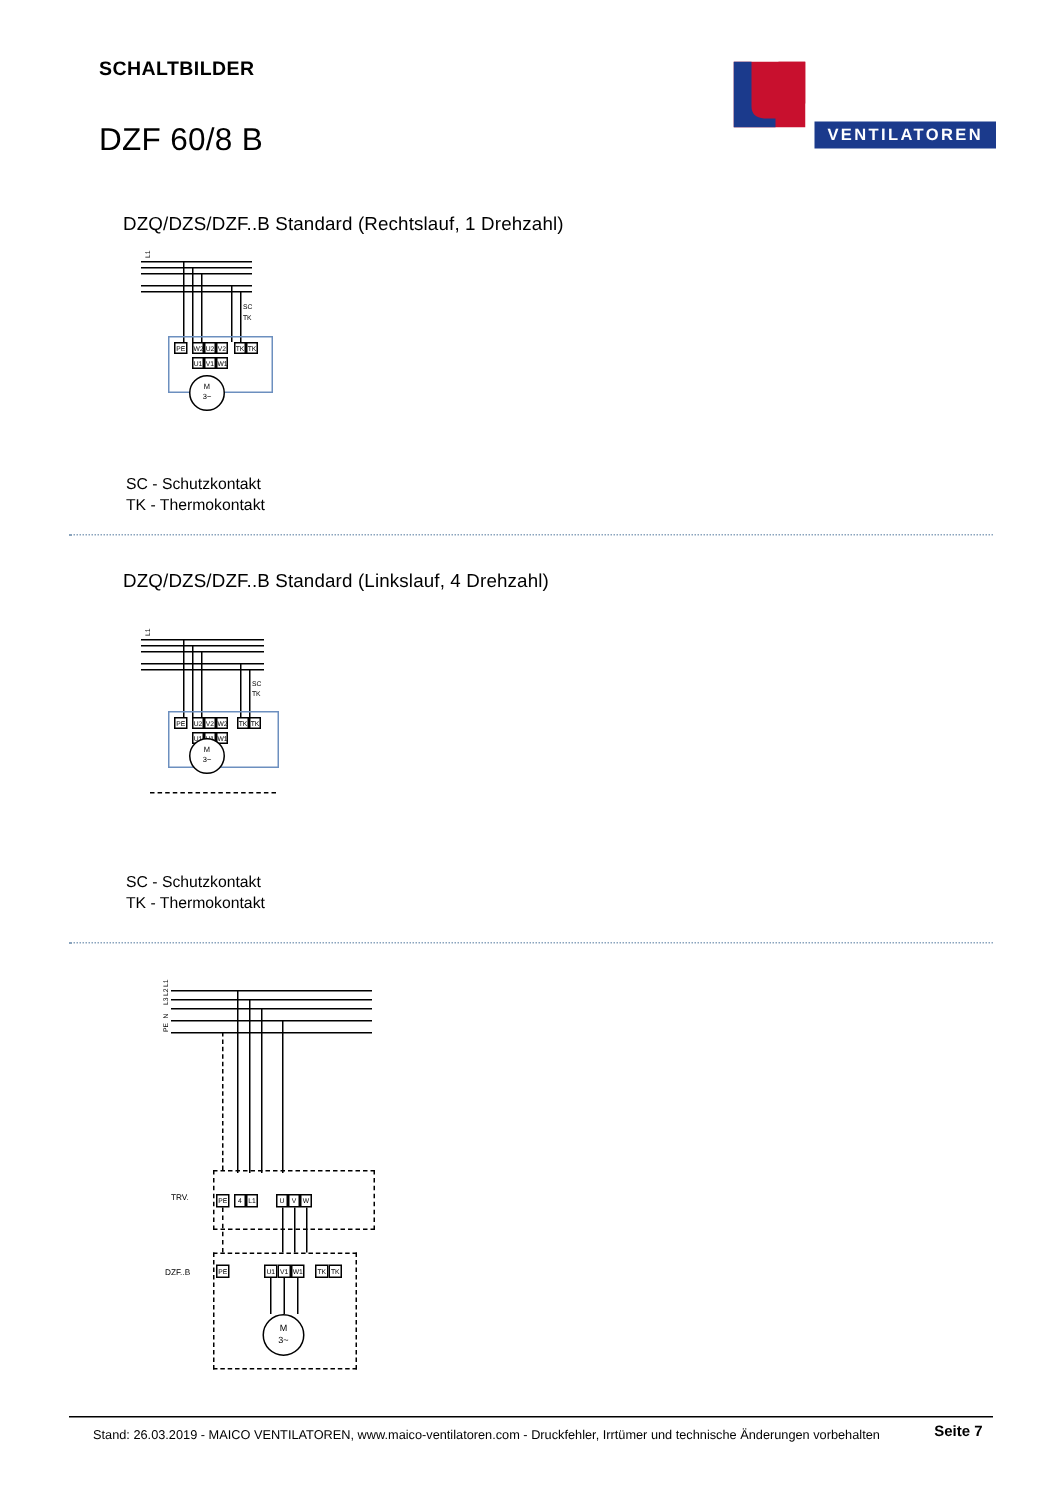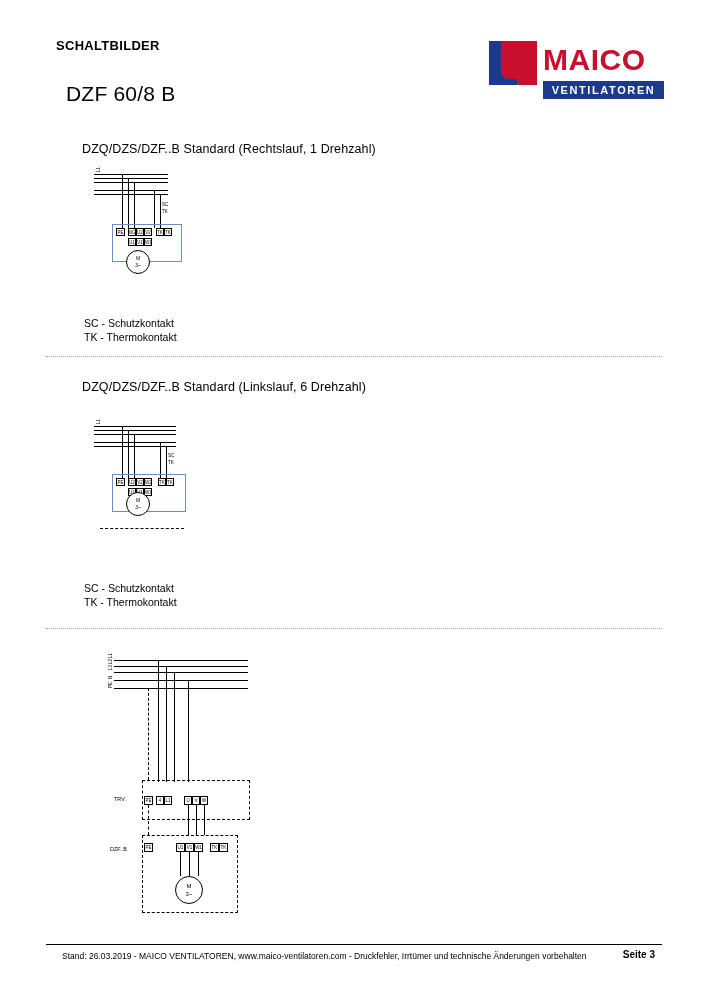--- a/index.html
+++ b/index.html
@@ -17,21 +17,21 @@
   }
   .page {
     position: relative;
     width: 707px;
     height: 1000px;
   }
 
   
   .hdr-title {
     position: absolute;
-    left: 56px;
+    left: 66px;
     top: 38px;
     font-size: 13px;
     font-weight: bold;
     letter-spacing: 0.3px;
   }
   .doc-title {
     position: absolute;
     left: 66px;
     top: 82px;
     font-size: 21px;
@@ -201,21 +201,20 @@
 
   <div class="hdr-title">SCHALTBILDER</div>
   <div class="doc-title">DZF 60/8 B</div>
 
   <div class="logo">
     <svg class="logo-mark" viewBox="0 0 48 44" xmlns="http://www.w3.org/2000/svg">
       <rect x="0" y="0" width="48" height="44" fill="#c8102e"></rect>
       <path d="M12 0 L12 30 Q12 38 22 38 L28 38 L28 44 L0 44 L0 0 Z" fill="#1b3a8c"></path>
       <rect x="30" y="0" width="18" height="28" fill="#c8102e"></rect>
     </svg>
-    <div class="logo-word">MAICO</div>
     <div class="logo-sub">VENTILATOREN</div>
   </div>
 
   <div class="sec-head sec1-head">DZQ/DZS/DZF..B Standard (Rechtslauf, 1 Drehzahl)</div>
 
   <div class="schematic" style="left:90px; top:168px; width:110px; height:115px;">
 
     <div class="wire h" style="left:4px; top:6px; width:74px;"></div>
     <div class="wire h" style="left:4px; top:10px; width:74px;"></div>
     <div class="wire h" style="left:4px; top:14px; width:74px;"></div>
@@ -252,21 +251,21 @@
     </div>
   </div>
 
   <div class="legend legend1">
     <div>SC - Schutzkontakt</div>
     <div>TK - Thermokontakt</div>
   </div>
 
   <div class="sep sep1"></div>
 
-  <div class="sec-head sec2-head">DZQ/DZS/DZF..B Standard (Linkslauf, 6 Drehzahl)</div>
+  <div class="sec-head sec2-head">DZQ/DZS/DZF..B Standard (Linkslauf, 4 Drehzahl)</div>
 
   <div class="schematic" style="left:90px; top:420px; width:110px; height:120px;">
     <div class="wire h" style="left:4px; top:6px; width:82px;"></div>
     <div class="wire h" style="left:4px; top:10px; width:82px;"></div>
     <div class="wire h" style="left:4px; top:14px; width:82px;"></div>
     <div class="wire h" style="left:4px; top:22px; width:82px;"></div>
     <div class="wire h" style="left:4px; top:26px; width:82px;"></div>
     <div class="lbl-v" style="left:6px; top:4px;">L1</div>
     <div class="wire v" style="left:32px; top:6px; height:52px;"></div>
     <div class="wire v" style="left:38px; top:10px; height:48px;"></div>
@@ -347,15 +346,15 @@
     <div class="wire v" style="left:97px; top:202px; height:24px;"></div>
     <div class="wire v" style="left:106px; top:202px; height:24px;"></div>
     <div class="motor" style="left:83px; top:226px; width:28px; height:28px; padding-top:5px; font-size:6px; line-height:8px;">
       <span>M</span><br>
       <span>3~</span>
     </div>
   </div>
 
   <div class="footer-line"></div>
   <div class="footer-text">Stand: 26.03.2019 - MAICO VENTILATOREN, www.maico-ventilatoren.com - Druckfehler, Irrtümer und technische Änderungen vorbehalten</div>
-  <div class="footer-page">Seite 3</div>
+  <div class="footer-page">Seite 7</div>
 
 </div>
 
 </body></html>

